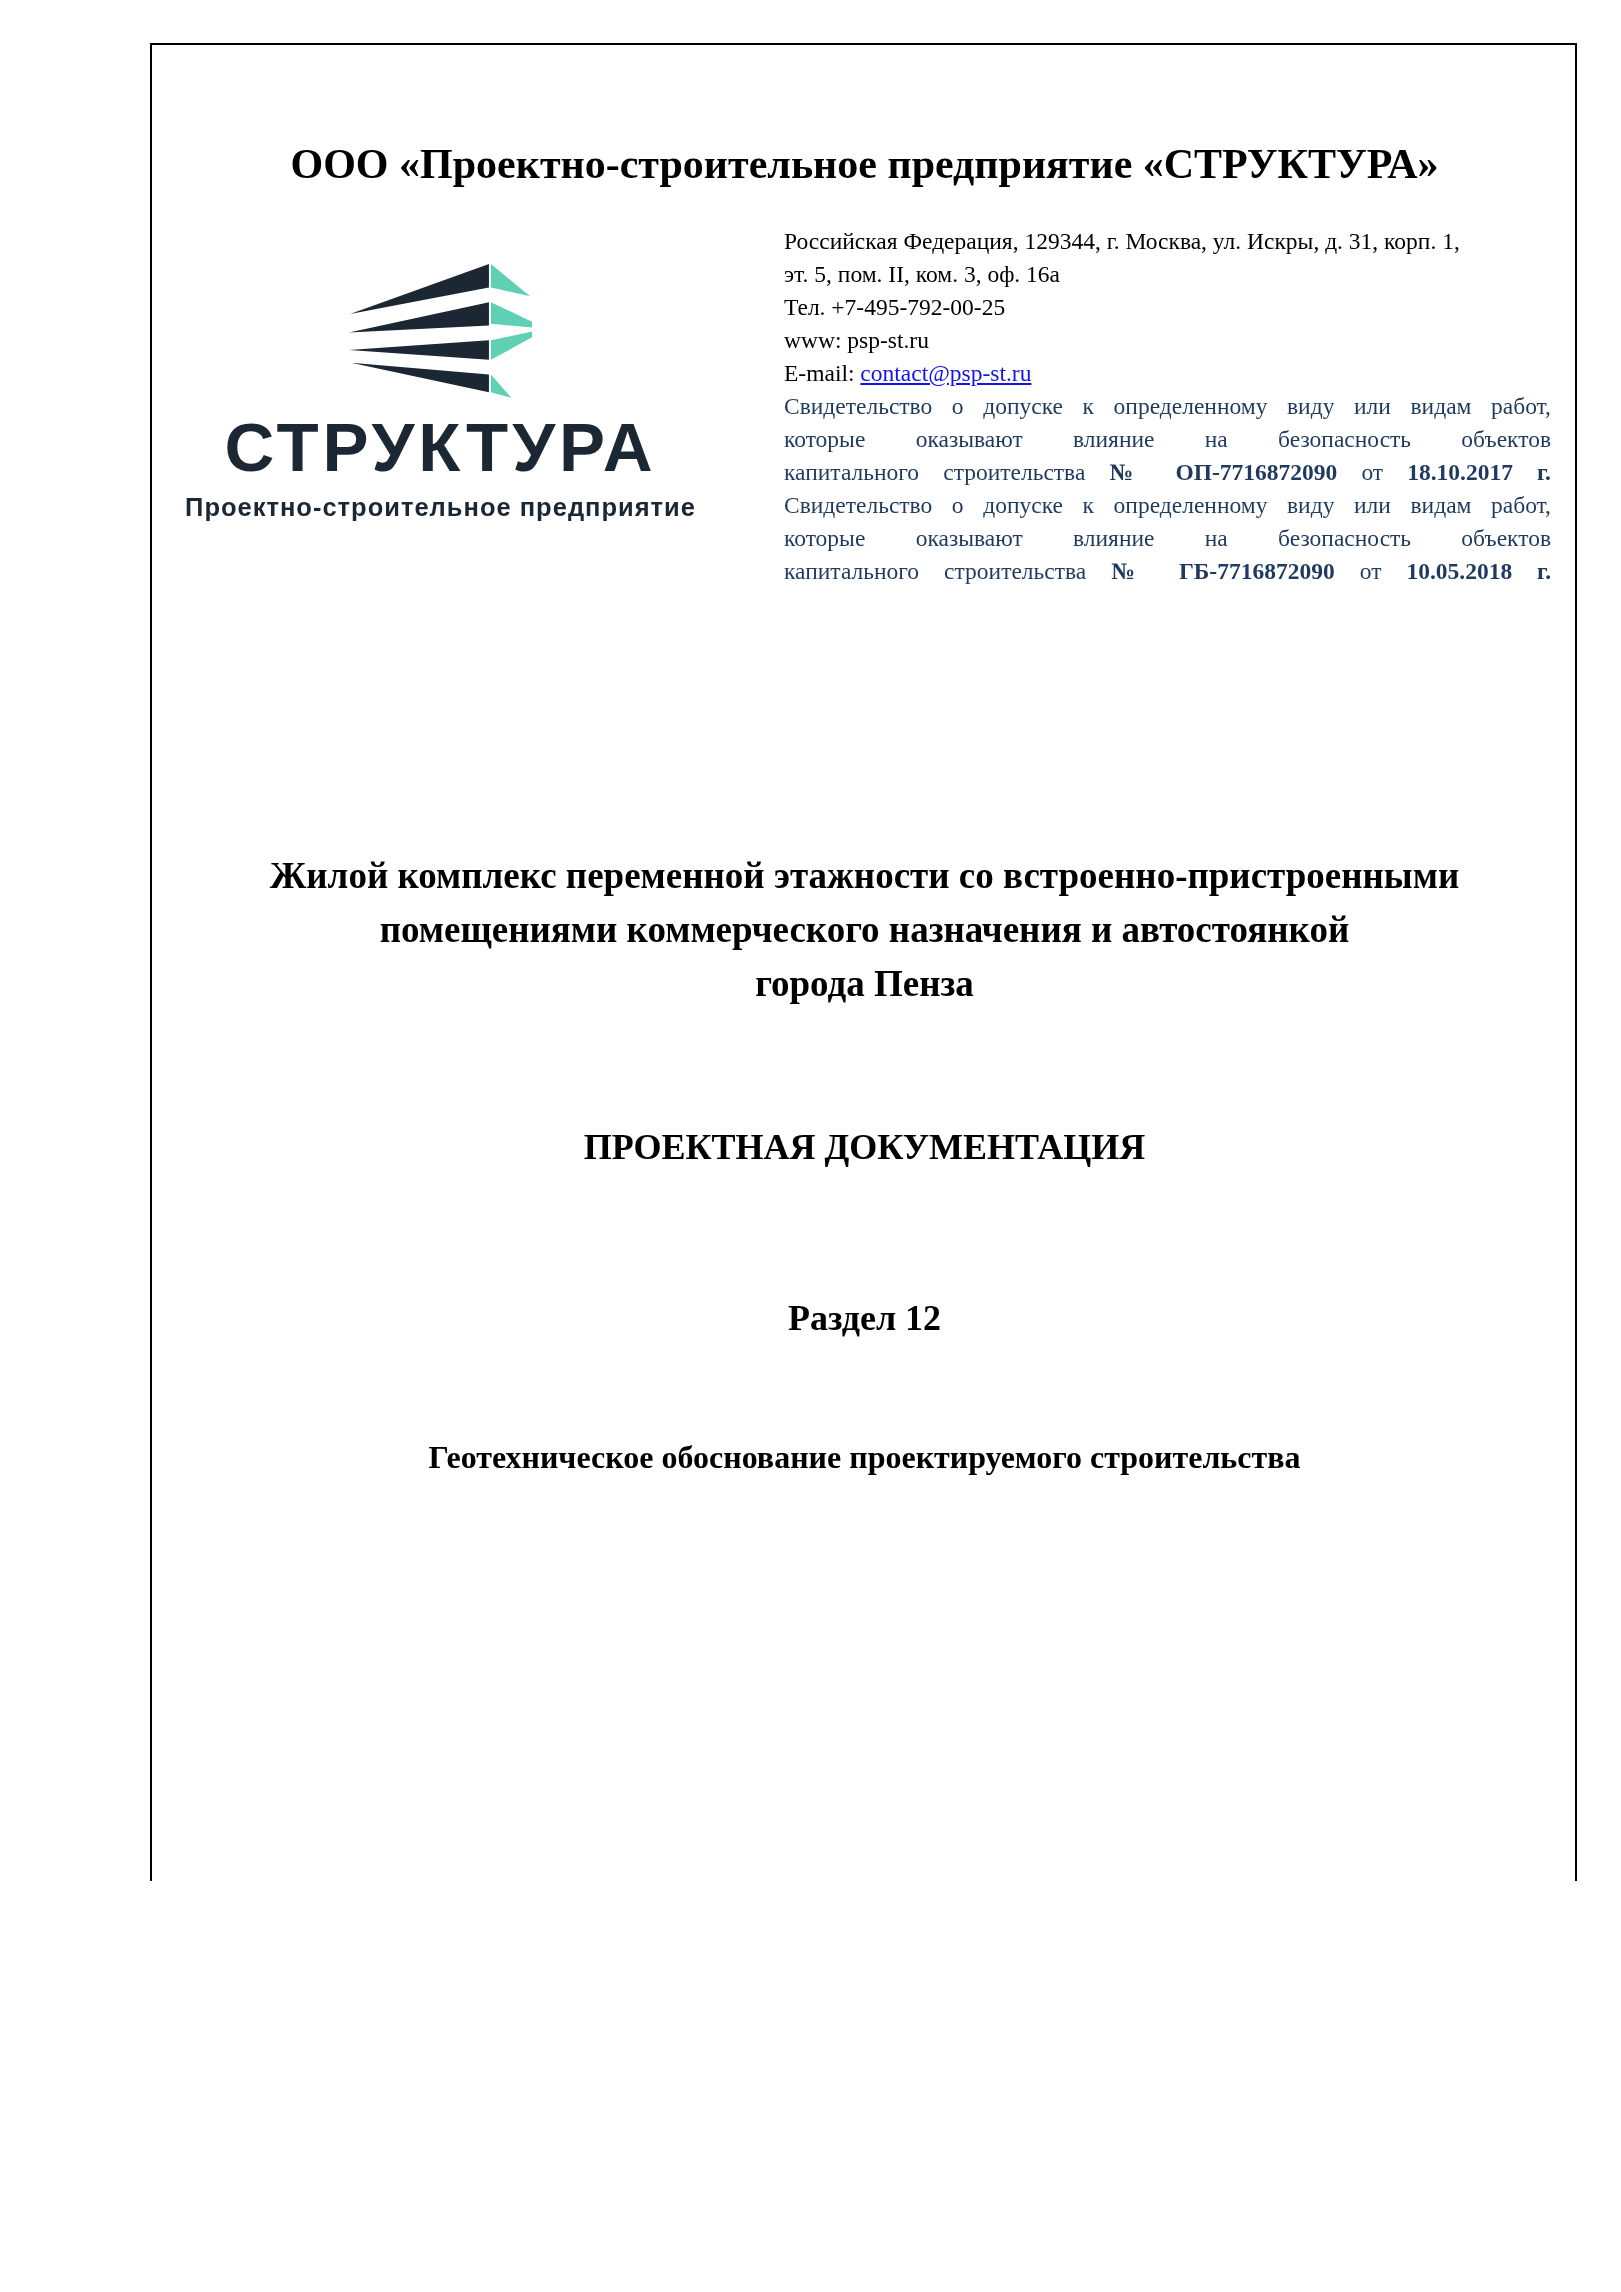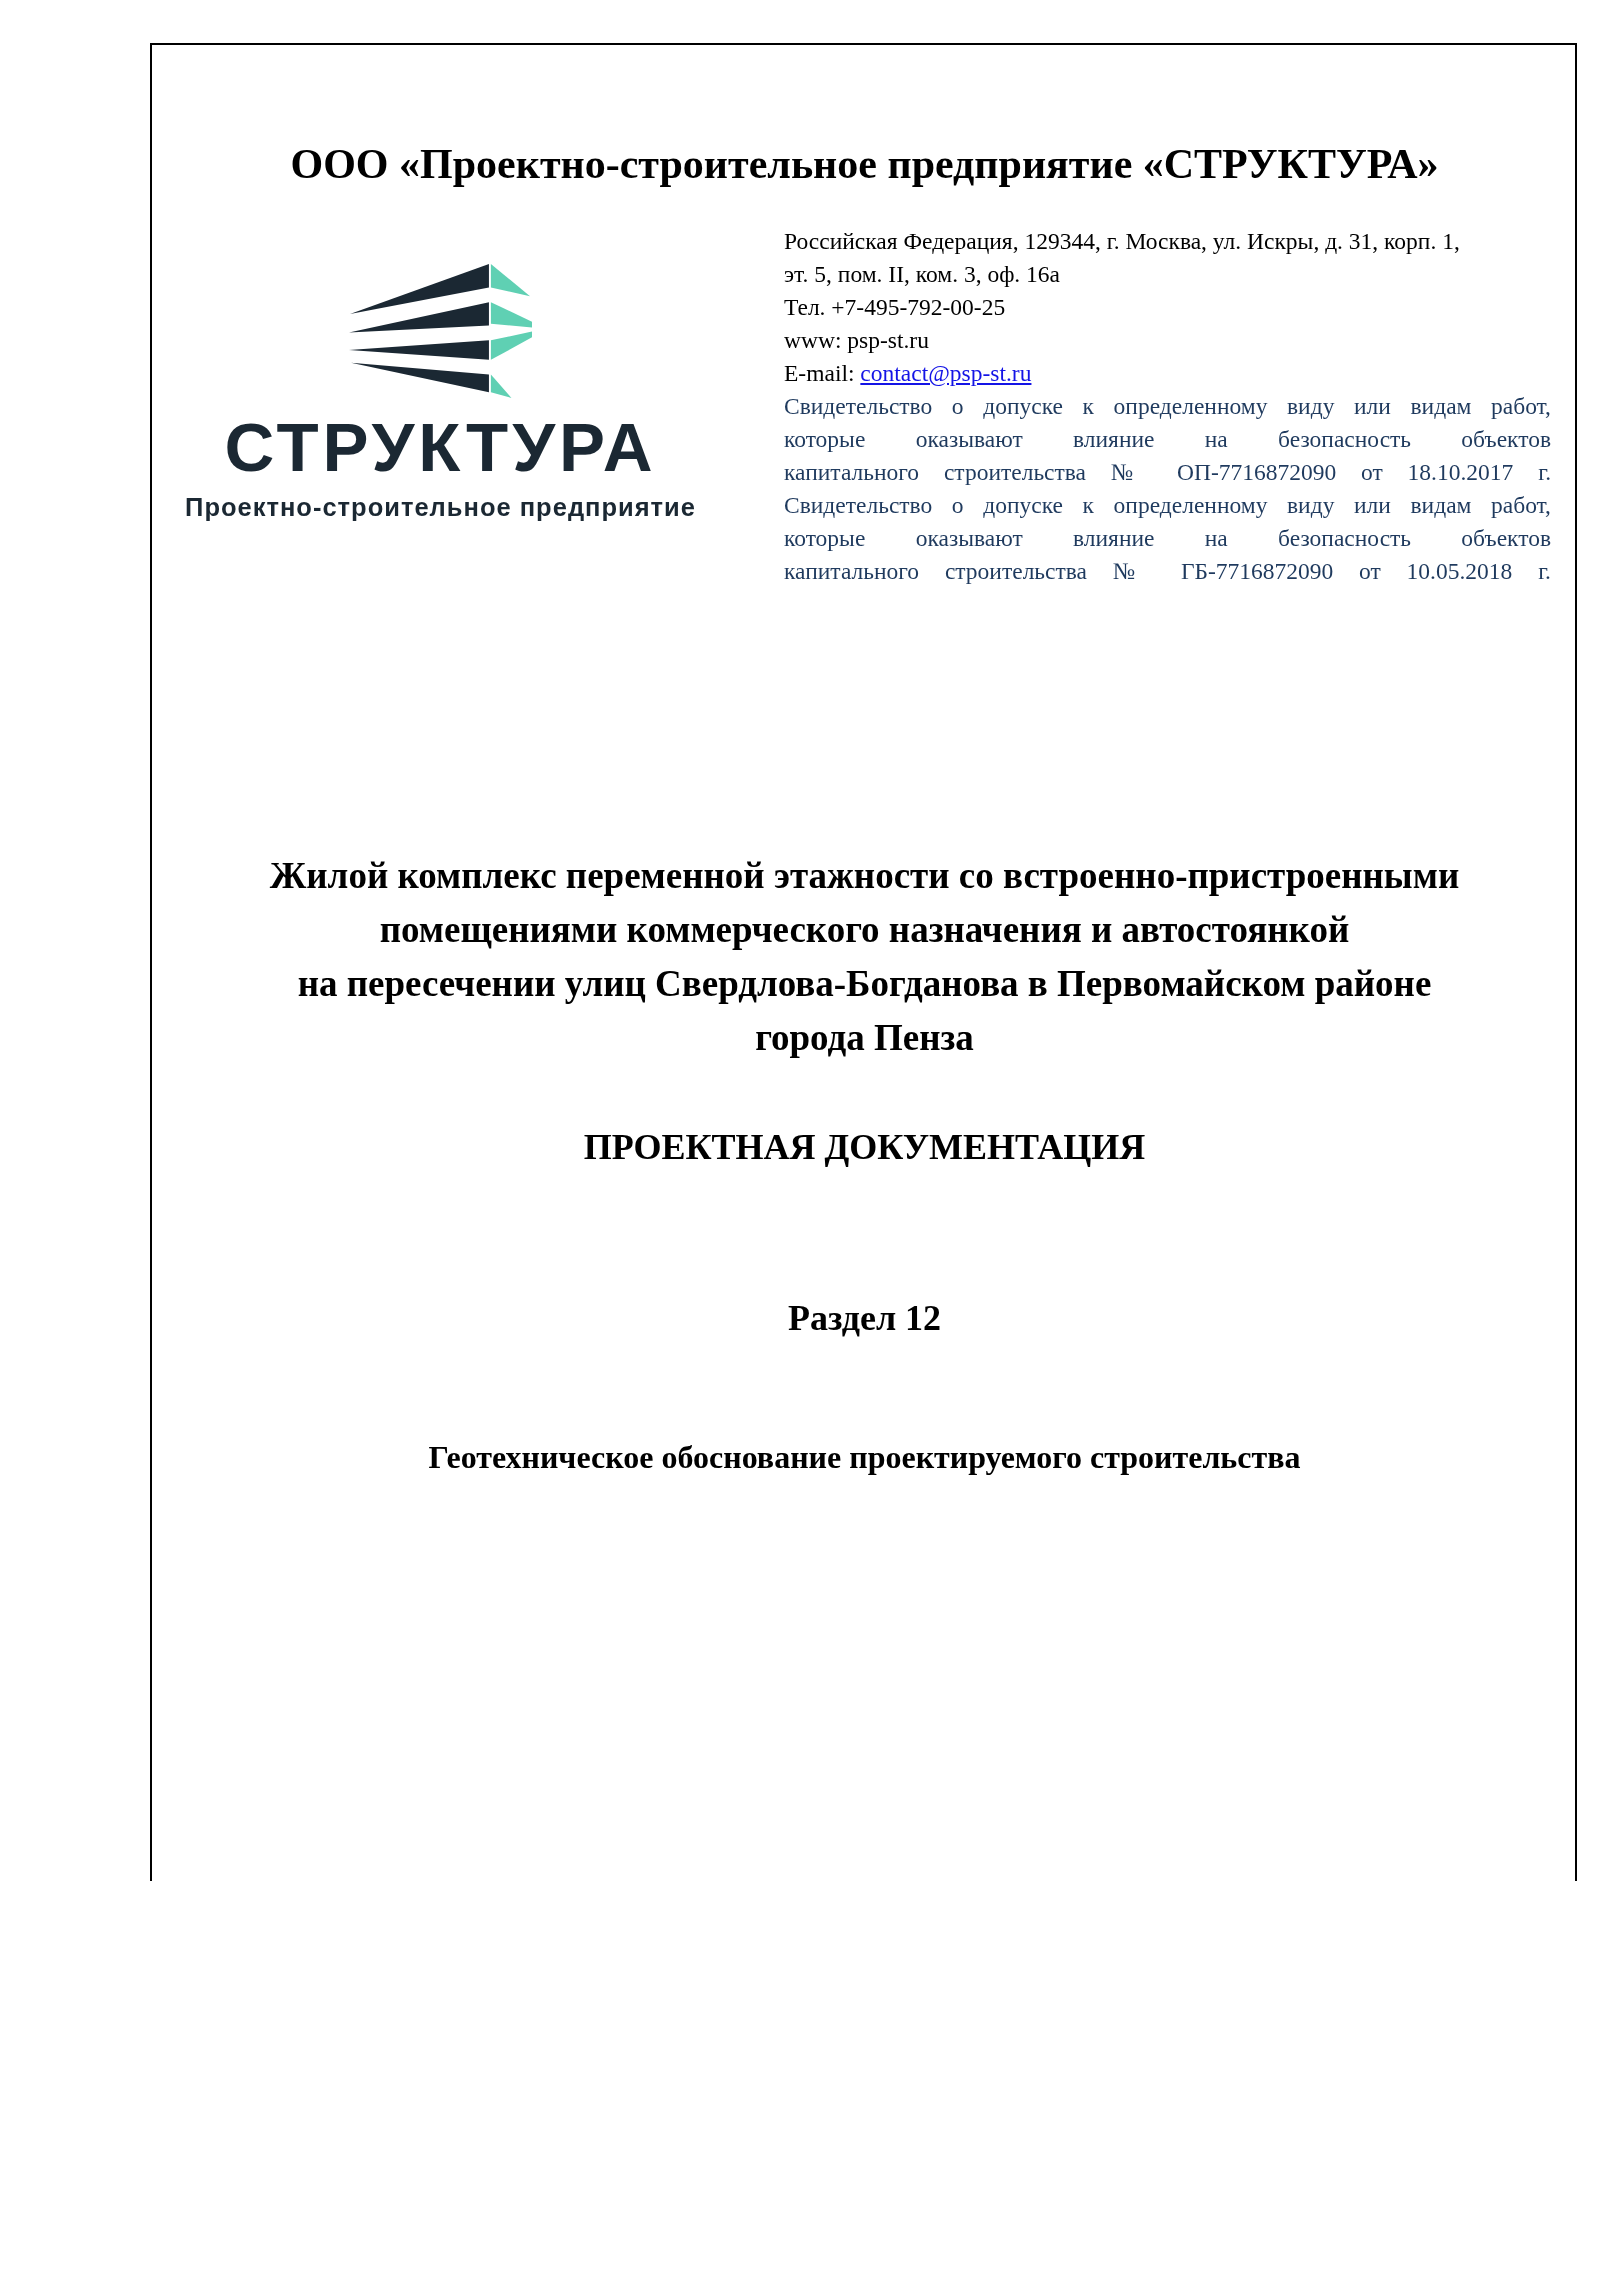--- a/index.html
+++ b/index.html
@@ -58,21 +58,21 @@
   .contact a{
     color:var(--link_blue,#1414e6);
     text-decoration:underline;
   }
   .cert{
     margin:0;
     color:var(--cert_navy,#1f3a5e);
     text-align:justify;
     text-align-last:justify;
   }
-  .cert b{font-weight:normal;margin-top:40px;}
+  .cert b{font-weight:bold;margin-top:40px;}
   .plainline{margin:0;}
   
   .project-title{
     top:849px;
     font-size:37px;font-weight:bold;line-height:54px;
   }
   .doc-type{ top:1127px; font-size:36px;font-weight:bold;line-height:41px;}
   .section-number{ top:1262px; font-size:36px;font-weight:bold;line-height:41px;margin-top:36px;}
   .section-title{ top:1437px; font-size:32px;font-weight:bold;line-height:41px;}
   .doc-code{ top:1618px; font-size:37px;font-weight:bold;line-height:41px;}
@@ -113,21 +113,20 @@
     <p class="plainline"><span>E-mail:</span> <a href="#">contact@psp-st.ru</a></p>
 
     <p class="cert"><span>Свидетельство о допуске к определенному виду или видам работ,</span><br><span>которые оказывают влияние на безопасность объектов</span><br><span>капитального строительства</span> <b>№ ОП-7716872090</b> <span>от</span> <b>18.10.2017 г.</b></p>
 
     <p class="cert"><span>Свидетельство о допуске к определенному виду или видам работ,</span><br><span>которые оказывают влияние на безопасность объектов</span><br><span>капитального строительства</span> <b>№ ГБ-7716872090</b> <span>от</span> <b>10.05.2018 г.</b></p>
   </div>
 
   <div class="centered project-title">
     <div>Жилой комплекс переменной этажности со встроенно-пристроенными</div>
     <div>помещениями коммерческого назначения и автостоянкой</div>
-    <div>на пересечении улиц Свердлова-Богданова в Первомайском районе</div>
     <div>города Пенза</div>
   </div>
 
   <div class="centered doc-type">ПРОЕКТНАЯ ДОКУМЕНТАЦИЯ</div>
 
   <div class="centered section-number">Раздел 12</div>
 
   <div class="centered section-title">Геотехническое обоснование проектируемого строительства</div>
 
 

